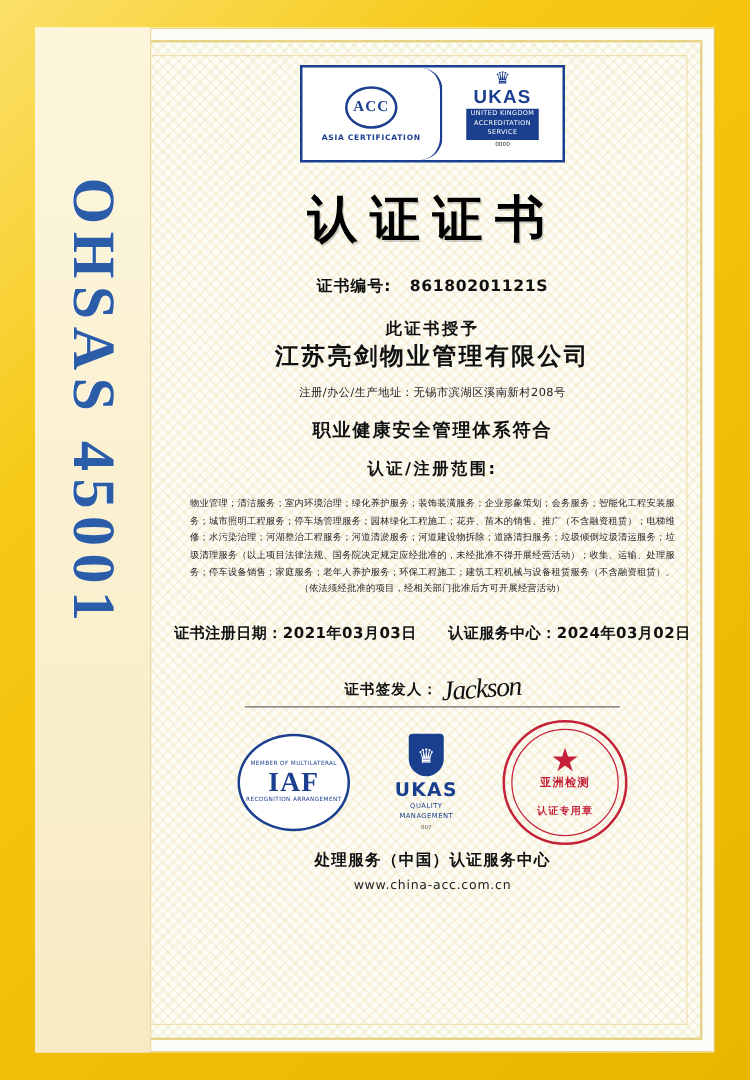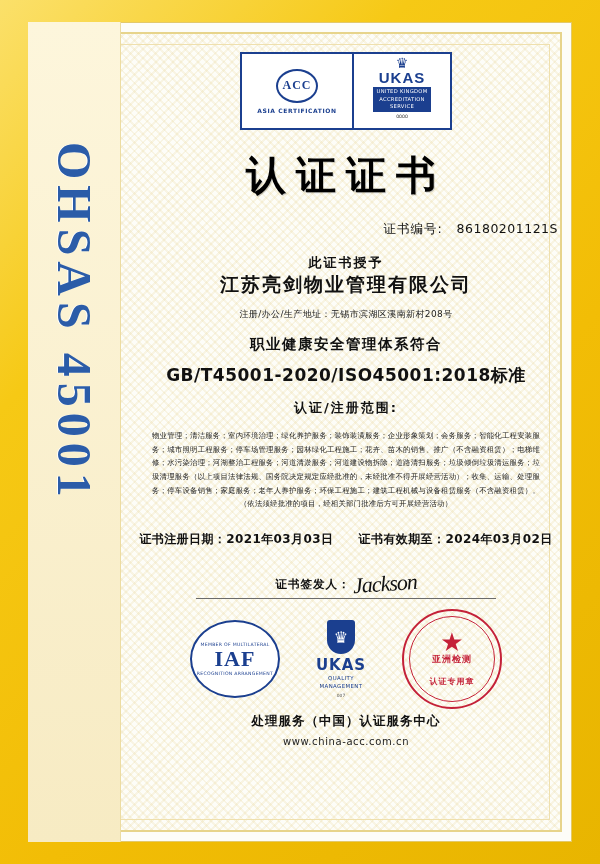--- a/index.html
+++ b/index.html
@@ -113,20 +113,21 @@
     background: #ffffff;
   }
   .logo-acc {
     flex: 1;
     border-right: 2px solid #1b3f8f;
     display: flex;
     flex-direction: column;
     align-items: center;
     justify-content: center;
     padding: 3px 12px;
+    border-radius: 18px;
   }
   .acc-circle {
     width: 38px;
     height: 30px;
     border: 2px solid #1b3f8f;
     border-radius: 50%;
     display: flex;
     align-items: center;
     justify-content: center;
     font-family: "Liberation Serif", serif;
@@ -187,22 +188,21 @@
     font-weight: 700;
     letter-spacing: 10px;
     color: #000000;
     text-shadow: 1px 1px 0 rgba(0,0,0,.18);
   }
 
   .cert-no {
     margin-top: 18px;
     font-size: 12.5px;
     color: #111;
-    font-weight: 400;
-    text-align: right;
+    font-weight: 700;
   }
   .cert-no .label { letter-spacing: 1px; }
   .cert-no .value { margin-left: 10px; letter-spacing: .5px; }
 
   .awarded-to {
     margin-top: 16px;
     font-size: 13px;
     font-weight: 700;
     color: #111;
     letter-spacing: 2px;
@@ -459,30 +459,29 @@
     </div>
 
     <div class="awarded-to">此证书授予</div>
 
     <div class="company">江苏亮剑物业管理有限公司</div>
 
     <div class="address">注册/办公/生产地址：无锡市滨湖区溪南新村208号</div>
 
     <div class="scheme-line">职业健康安全管理体系符合</div>
 
-    <div class="standard-line">GB/T45001-2020/ISO45001:2018标准</div>
 
     <div class="scope-title">认证/注册范围:</div>
 
     <div class="scope-body">物业管理；清洁服务；室内环境治理；绿化养护服务；装饰装潢服务；企业形象策划；会务服务；智能化工程安装服务；城市照明工程服务；停车场管理服务；园林绿化工程施工；花卉、苗木的销售、推广（不含融资租赁）；电梯维修；水污染治理；河湖整治工程服务；河道清淤服务；河道建设物拆除；道路清扫服务；垃圾倾倒垃圾清运服务；垃圾清理服务（以上项目法律法规、国务院决定规定应经批准的，未经批准不得开展经营活动）；收集、运输、处理服务；停车设备销售；家庭服务；老年人养护服务；环保工程施工；建筑工程机械与设备租赁服务（不含融资租赁）。（依法须经批准的项目，经相关部门批准后方可开展经营活动）</div>
 
     <div class="dates">
       <span>证书注册日期：</span><span>2021年03月03日</span>
       <span class="gap"></span>
-      <span>证书有效期至：</span><span>2024年03月02日</span>
+      <span>认证服务中心：</span><span>2024年03月02日</span>
     </div>
 
     <div class="sig-row">
       <span class="sig-label">证书签发人：</span>
       <span class="sig-mark">Jackson</span>
     </div>
     <div class="sig-underline"></div>
 
     <div class="bottom-logos">
       <div class="iaf">

